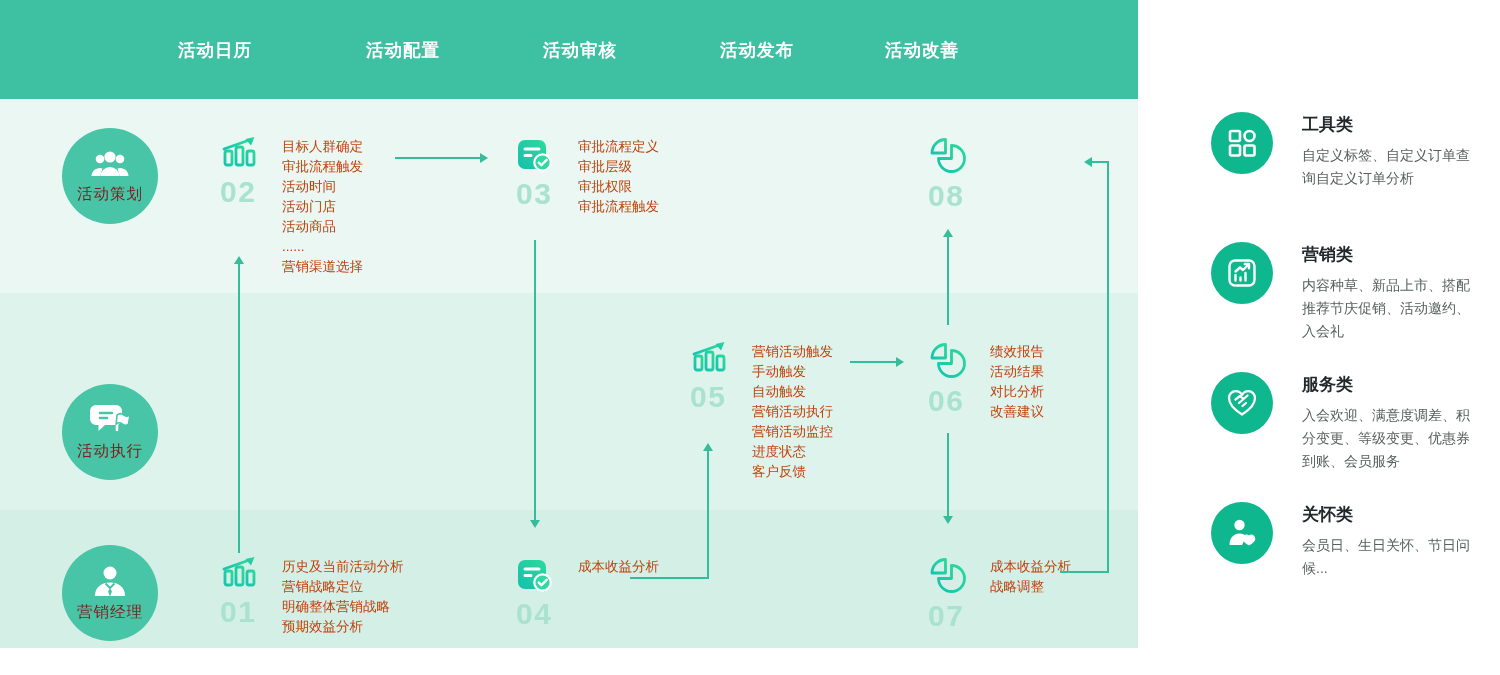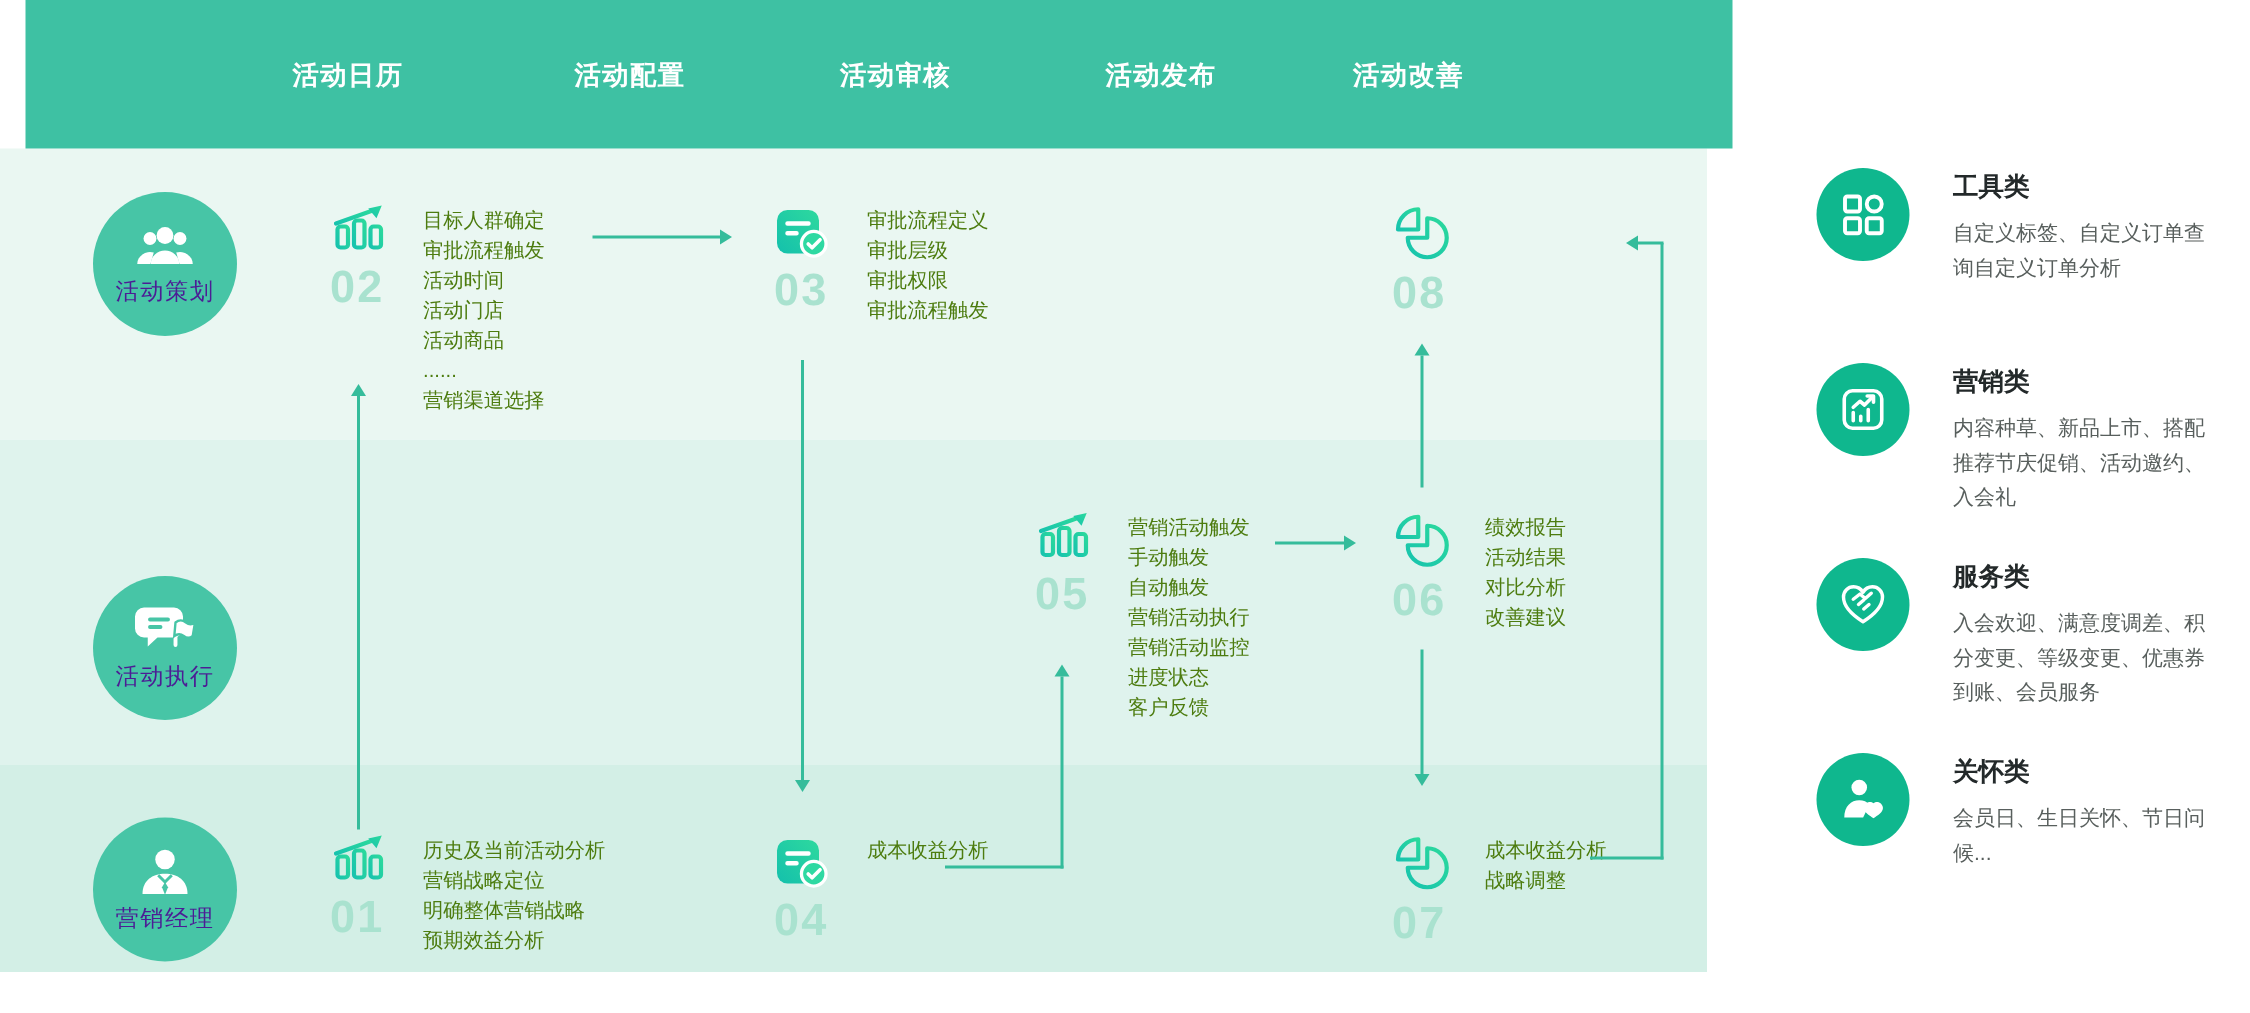--- a/index.html
+++ b/index.html
@@ -1,35 +1,35 @@
 <!DOCTYPE html>
 <html><head>
 <meta charset="utf-8">
 <style>
   html,body{margin:0;padding:0;background:#fff;}
   .canvas{position:relative;width:1500px;height:675px;background:#ffffff;overflow:hidden;
           font-family:"Liberation Sans","DejaVu Sans",sans-serif;}
   
-  .header{position:absolute;left:0;top:0;width:1138px;height:99px;background:#3EC1A3;margin-left:17px;}
+  .header{position:absolute;left:0;top:0;width:1138px;height:99px;background:#3EC1A3;}
   .tab{position:absolute;top:0;height:99px;display:flex;align-items:center;transform:translateX(-50%);
        color:#fff;font-weight:bold;font-size:17.5px;letter-spacing:1px;white-space:nowrap;}
   
   .band{position:absolute;left:0;width:1138px;}
   .band1{top:99px;height:194px;background:#EAF7F2;}
   .band2{top:293px;height:217px;background:#DFF3ED;}
   .band3{top:510px;height:138px;background:#D3EFE6;}
   
   .role-circle{position:absolute;width:96px;height:96px;border-radius:50%;background:#47C5A6;
        display:flex;flex-direction:column;align-items:center;justify-content:center;gap:3px;}
-  .role-label{color:#4c1d95;font-size:15.5px;letter-spacing:1px;white-space:nowrap;}
+  .role-label{color:#7f1d1d;font-size:15.5px;letter-spacing:1px;white-space:nowrap;}
   
   .step{position:absolute;display:flex;gap:16px;}
   .step-badge{display:flex;flex-direction:column;width:46px;flex:none;}
   .step-num{font-size:30px;font-weight:800;color:#A9E2CF;letter-spacing:1.5px;line-height:1;margin-top:5px;}
-  .step-lines{font-size:13.5px;color:#4d7c0f;line-height:20px;padding-top:1px;white-space:nowrap;}
+  .step-lines{font-size:13.5px;color:#c2410c;line-height:20px;padding-top:1px;white-space:nowrap;}
   .step-line{height:20px;}
   
   .hline,.vline{position:absolute;background:#35BC9B;}
   .hline{height:2px;}
   .vline{width:2px;}
   .arrow{position:absolute;width:0;height:0;border-style:solid;}
   .arrow.right{border-width:5px 0 5px 8px;border-color:transparent transparent transparent #35BC9B;}
   .arrow.left{border-width:5px 8px 5px 0;border-color:transparent #35BC9B transparent transparent;}
   .arrow.up{border-width:0 5px 8px 5px;border-color:transparent transparent #35BC9B transparent;}
   .arrow.down{border-width:8px 5px 0 5px;border-color:#35BC9B transparent transparent transparent;}

